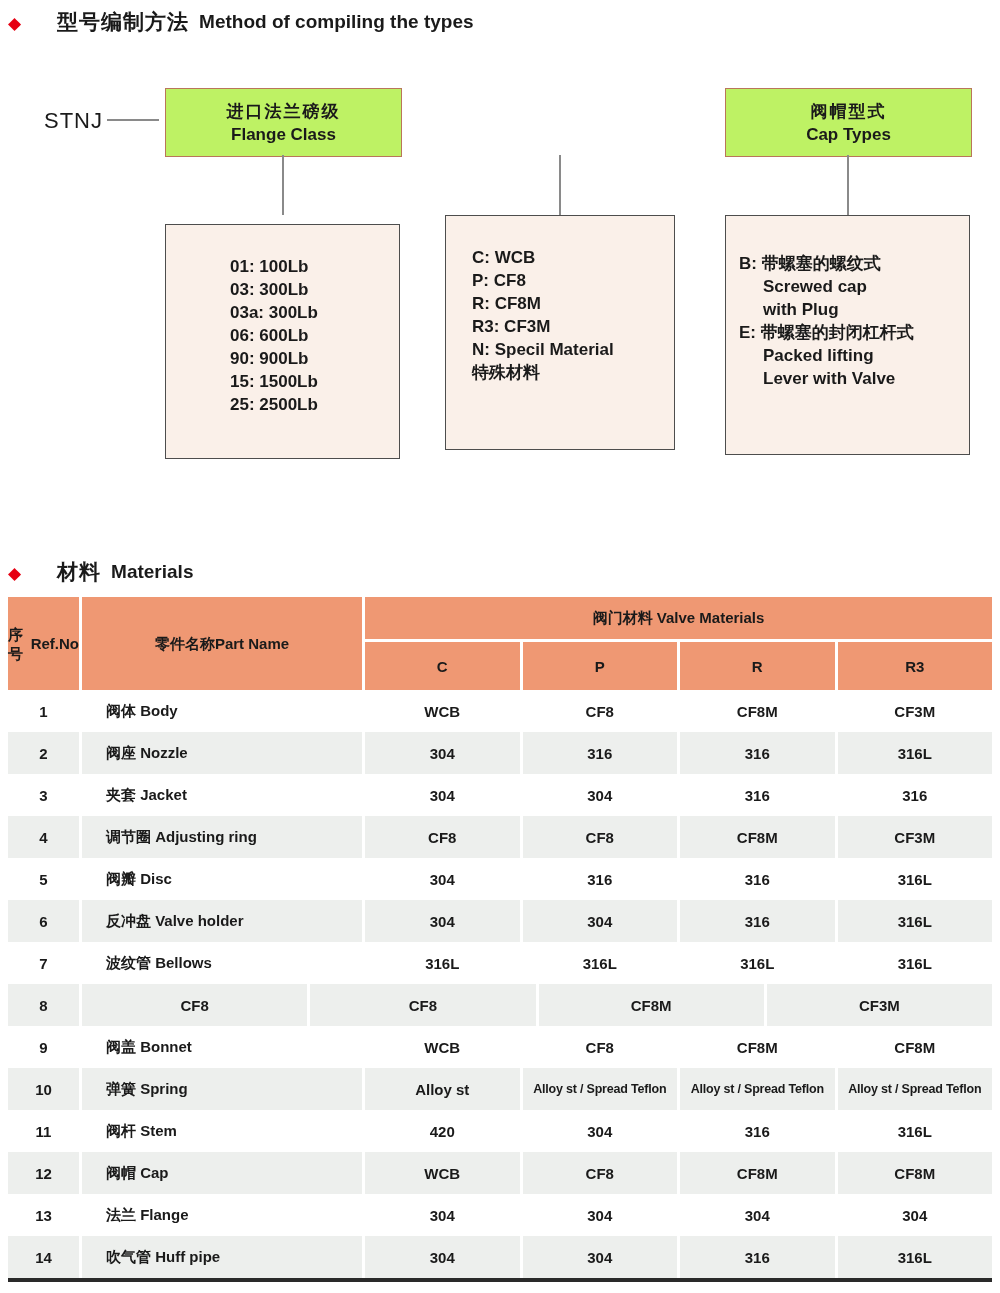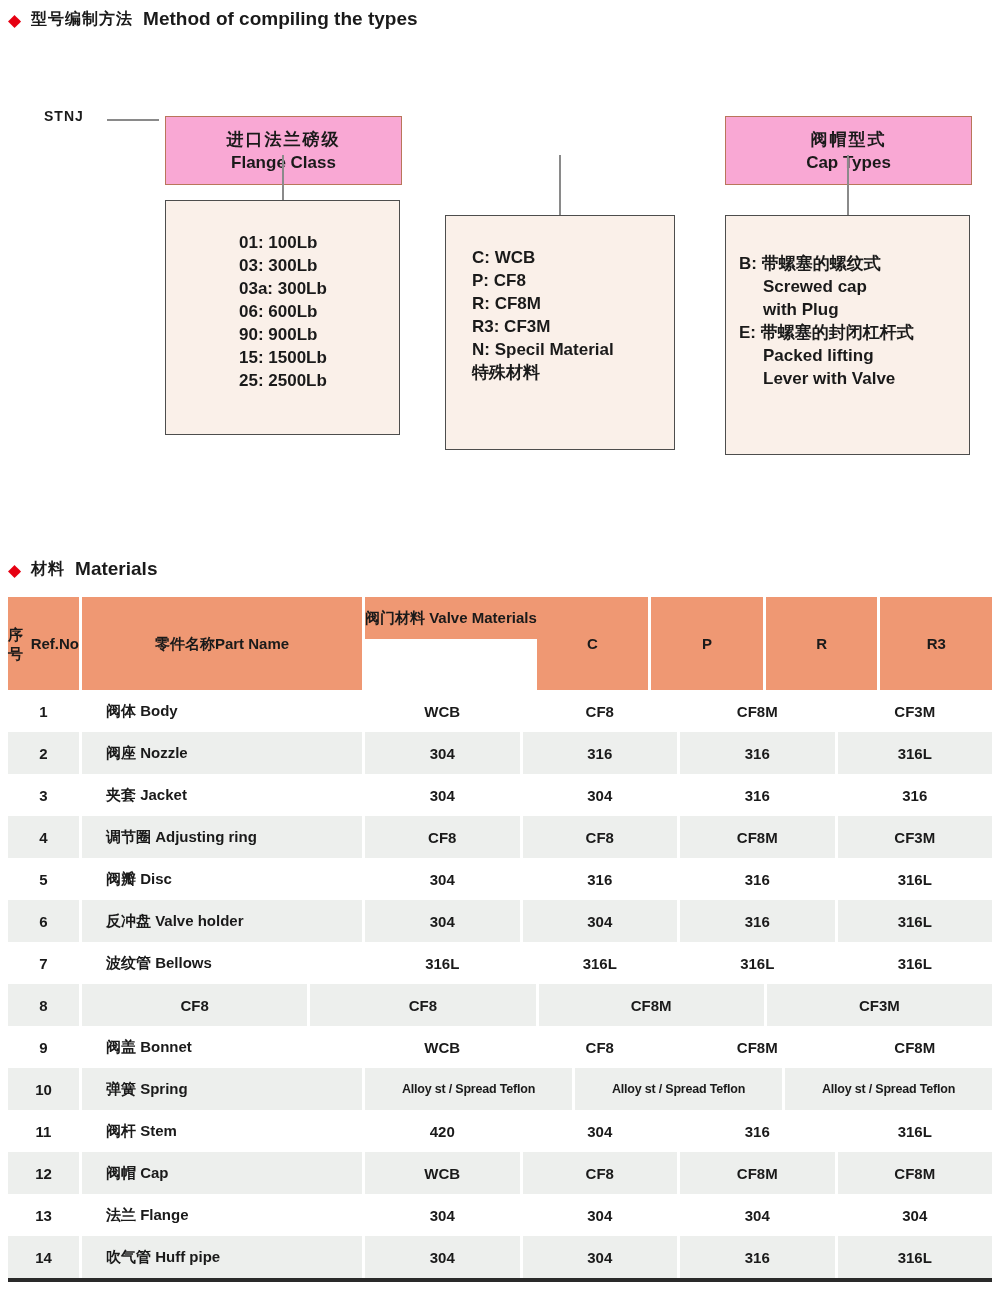--- a/index.html
+++ b/index.html
@@ -2,47 +2,47 @@
 <html><head>
 <meta charset="utf-8">
 <style>
   html,body{margin:0;padding:0;background:#fff;}
   body{font-family:"Liberation Sans","DejaVu Sans",sans-serif;color:#1a1a1a;}
   .page{position:relative;width:1000px;height:1293px;background:#fff;overflow:hidden;}
 
   
   .sec-title{position:absolute;left:8px;display:flex;align-items:center;gap:10px;}
   .diamond{color:#e60012;font-size:17px;line-height:1;transform:translateY(1px);}
-  .t-zh{font-size:16px;font-weight:700;letter-spacing:1px;}
+  .t-zh{font-size:21px;font-weight:700;letter-spacing:1px;margin-left:26px;}
   .t-en{font-size:19px;font-weight:700;}
 
   
-  .obox{position:absolute;background:#f9a8d4;border:1px solid #b9765a;
+  .obox{position:absolute;background:#bef264;border:1px solid #b9765a;
         display:flex;flex-direction:column;align-items:center;justify-content:center;
-        text-align:center;line-height:23px;margin-top:28px;}
+        text-align:center;line-height:23px;}
   .obox .bt-zh{font-size:17px;font-weight:700;letter-spacing:2px;}
   .obox .bt-en{font-size:17px;font-weight:700;}
   .dbox{position:absolute;background:#faf0e9;border:1px solid #4d4d4d;
         box-sizing:border-box;}
   .dbox .inner{display:flex;flex-direction:column;}
   .ditem{font-size:17px;font-weight:700;line-height:23px;white-space:nowrap;}
   .ditem.indent{padding-left:24px;}
-  .stnj{position:absolute;font-size:14px;font-weight:700;letter-spacing:1px;}
+  .stnj{position:absolute;font-size:22px;font-weight:400;letter-spacing:1px;}
   .hline{position:absolute;height:2px;background:#8a8a8a;}
   .vline{position:absolute;width:2px;background:#8a8a8a;}
 
   
   .mtable{position:absolute;left:8px;top:597px;width:984px;
           border-bottom:4px solid #2a2a2a;box-sizing:content-box;}
   .thead{display:flex;height:93px;}
   .th{background:#ef9873;box-sizing:border-box;display:flex;
       align-items:center;justify-content:center;font-weight:700;font-size:15px;line-height:19px;}
   .th-ref{width:74px;border-right:3px solid #fff;}
   .th-part{width:283px;border-right:3px solid #fff;}
-  .th-right{flex:1;display:flex;flex-direction:row;}
+  .th-right{flex:1;display:flex;flex-direction:column;}
   .th-vm{height:45px;background:#ef9873;border-bottom:3px solid #fff;box-sizing:border-box;
          display:flex;align-items:center;justify-content:center;font-weight:700;font-size:15px;}
   .th-cols{flex:1;display:flex;}
   .th-col{flex:1;background:#ef9873;border-right:3px solid #fff;box-sizing:border-box;
           display:flex;align-items:center;justify-content:center;font-weight:700;font-size:15px;}
   .th-col:last-child{border-right:none;}
 
   .trow{display:flex;height:42px;}
   .td{box-sizing:border-box;display:flex;align-items:center;justify-content:center;
       font-size:15px;font-weight:700;background:transparent;border-right:3px solid #fff;}
@@ -73,21 +73,21 @@
   </div>
   <div class="obox" style="left:725px;top:88px;width:245px;height:67px;">
     <div class="bt-zh">阀帽型式</div>
     <div class="bt-en">Cap Types</div>
   </div>
 
   <div class="vline" style="left:282px;top:155px;height:60px;"></div>
   <div class="vline" style="left:559px;top:155px;height:60px;"></div>
   <div class="vline" style="left:847px;top:155px;height:60px;"></div>
 
-  <div class="dbox" style="left:165px;top:200px;width:235px;height:235px;padding-left:9px;">
+  <div class="dbox" style="left:165px;top:224px;width:235px;height:235px;">
     <div class="inner" style="padding:30px 0 0 64px;">
         <div class="ditem">01: 100Lb</div>
         <div class="ditem">03: 300Lb</div>
         <div class="ditem">03a: 300Lb</div>
         <div class="ditem">06: 600Lb</div>
         <div class="ditem">90: 900Lb</div>
         <div class="ditem">15: 1500Lb</div>
         <div class="ditem">25: 2500Lb</div>
       </div>
   </div>
@@ -206,20 +206,21 @@
           <div class="td td-ref">9</div>
           <div class="td td-part">阀盖 Bonnet</div>
           <div class="td td-val">WCB</div>
           <div class="td td-val">CF8</div>
           <div class="td td-val">CF8M</div>
           <div class="td td-val">CF8M</div>
         </div>
         <div class="trow alt">
           <div class="td td-ref">10</div>
           <div class="td td-part">弹簧 Spring</div>
+          <div class="td td-val">Alloy st</div>
           <div class="td td-val small">Alloy st / Spread Teflon</div>
           <div class="td td-val small">Alloy st / Spread Teflon</div>
           <div class="td td-val small">Alloy st / Spread Teflon</div>
         </div>
         <div class="trow">
           <div class="td td-ref">11</div>
           <div class="td td-part">阀杆 Stem</div>
           <div class="td td-val">420</div>
           <div class="td td-val">304</div>
           <div class="td td-val">316</div>

